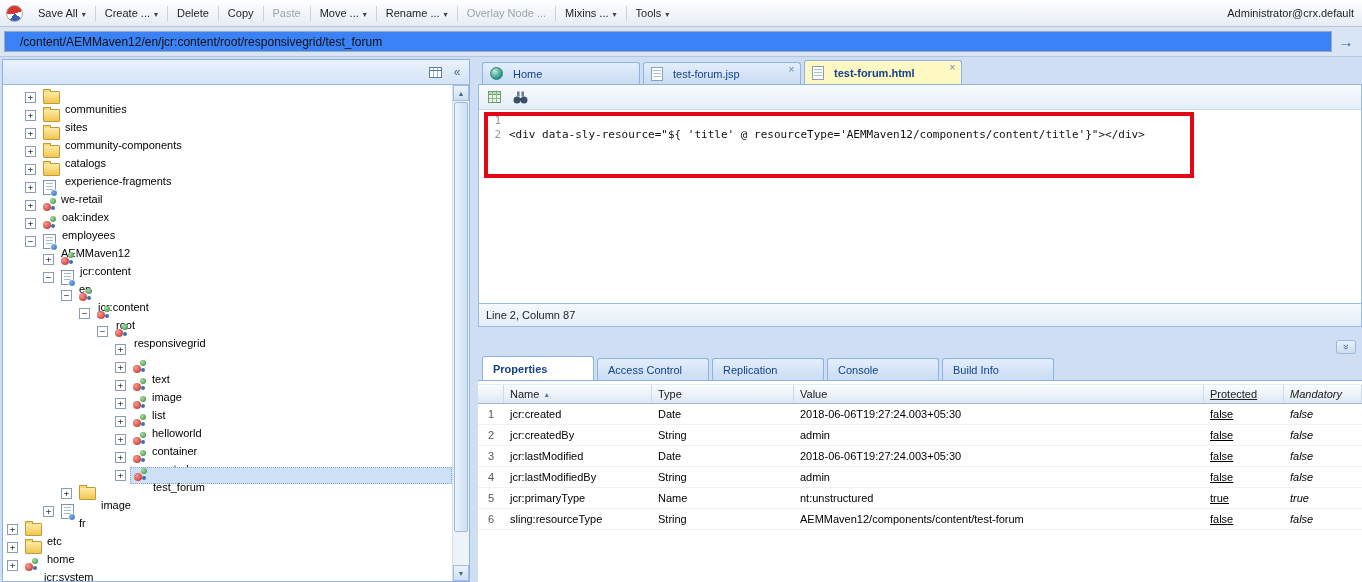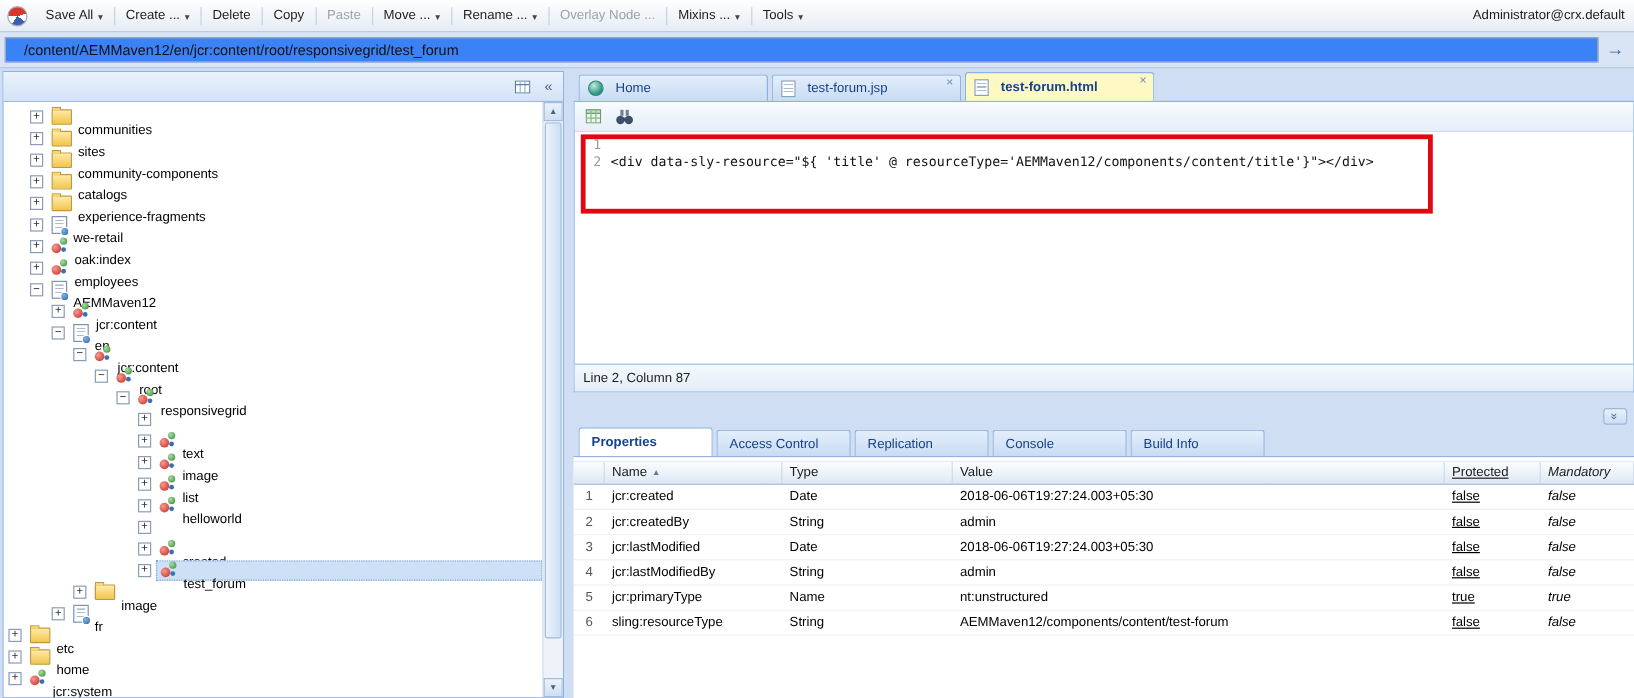--- a/index.html
+++ b/index.html
@@ -345,20 +345,24 @@
             <span class="indent" style="width: 108px;"></span>
             <span class="expander">+</span>
             <span class="node-content">
               <span class="tico node-icon"></span>
               <span class="tlabel">helloworld</span>
             </span>
           </div>
           <div class="tree-row">
             <span class="indent" style="width: 108px;"></span>
             <span class="expander">+</span>
+            <span class="node-content">
+              <span class="tico node-icon"></span>
+              <span class="tlabel">container</span>
+            </span>
           </div>
           <div class="tree-row">
             <span class="indent" style="width: 108px;"></span>
             <span class="expander">+</span>
             <span class="node-content">
               <span class="tico node-icon"></span>
               <span class="tlabel">created</span>
             </span>
           </div>
           <div class="tree-row selected">

